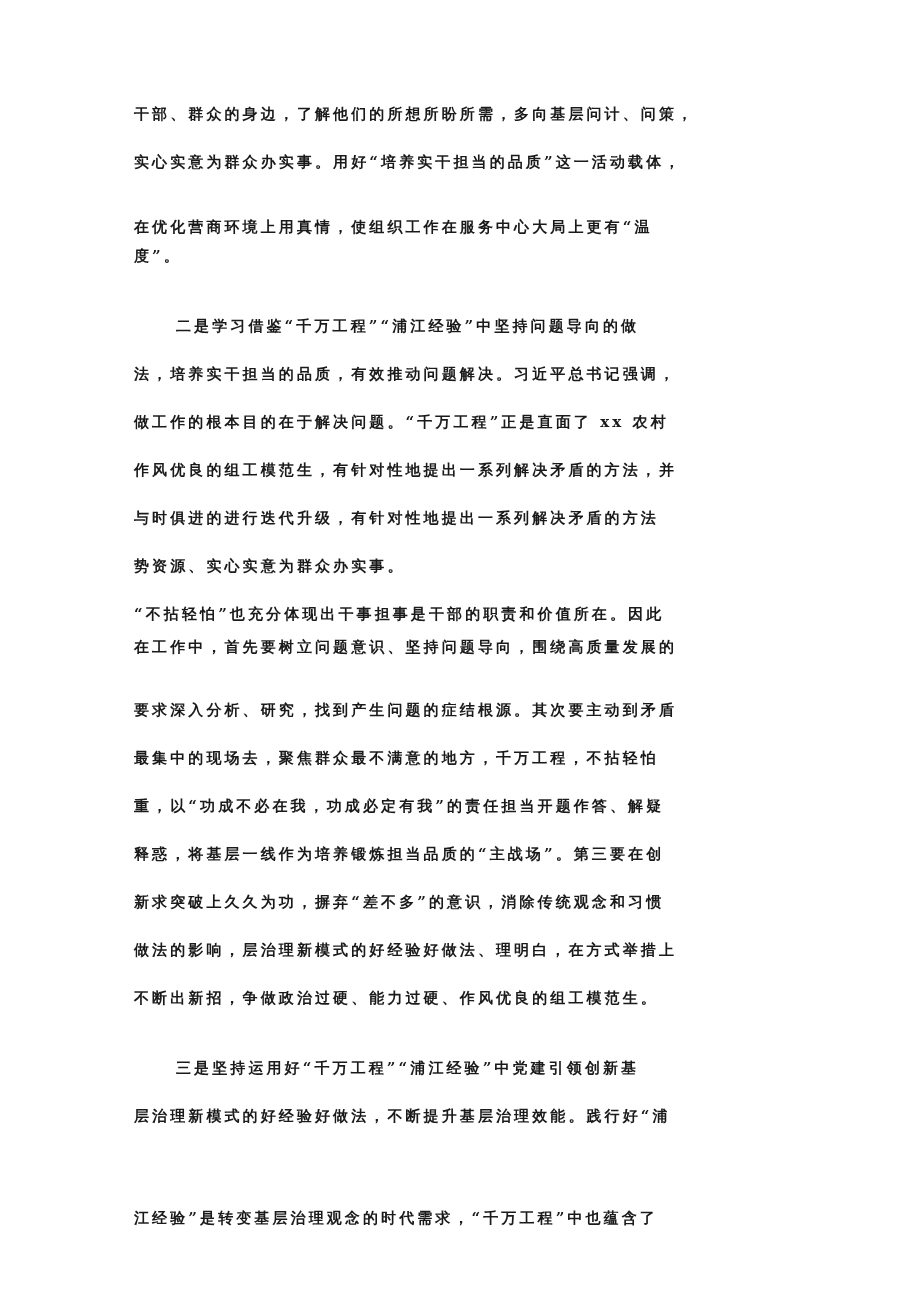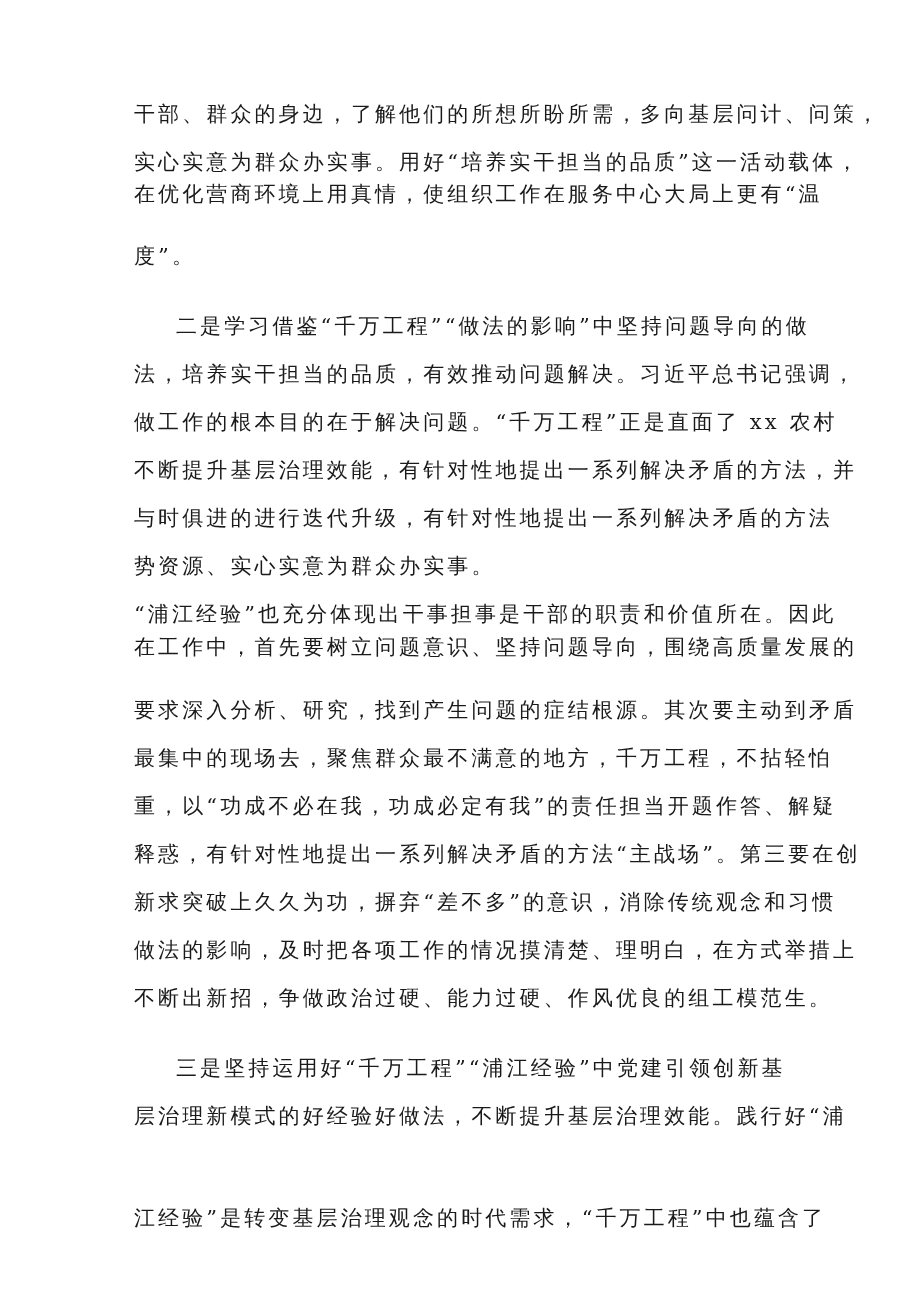--- a/index.html
+++ b/index.html
@@ -18,49 +18,50 @@
   .page {
     position: absolute;
     left: 134px;
     top: 0;
     width: 660px;
   }
   .line {
     position: absolute;
     left: 0;
     white-space: nowrap;
-    font-size: 21px;
+    font-size: 15px;
     letter-spacing: 3.1px;
     line-height: 26px;
+    font-weight: bold;
   }
   .indent { left: 42px; }
 </style>
 </head>
 <body>
 
 <div class="page">
 
   <div class="line" style="top:101px">干部、群众的身边，了解他们的所想所盼所需，多向基层问计、问策，</div>
   <div class="line" style="top:149px">实心实意为群众办实事。用好“培养实干担当的品质”这一活动载体，</div>
-  <div class="line" style="top:181px">在优化营商环境上用真情，使组织工作在服务中心大局上更有“温</div>
+  <div class="line" style="top:214px">在优化营商环境上用真情，使组织工作在服务中心大局上更有“温</div>
   <div class="line" style="top:243px">度”。</div>
 
-  <div class="line indent" style="top:313px">二是学习借鉴“千万工程”“做法的影响”中坚持问题导向的做</div>
+  <div class="line indent" style="top:313px">二是学习借鉴“千万工程”“浦江经验”中坚持问题导向的做</div>
   <div class="line" style="top:361px">法，培养实干担当的品质，有效推动问题解决。习近平总书记强调，</div>
   <div class="line" style="top:409px">做工作的根本目的在于解决问题。“千万工程”正是直面了 xx 农村</div>
-  <div class="line" style="top:457px">不断提升基层治理效能，有针对性地提出一系列解决矛盾的方法，并</div>
+  <div class="line" style="top:457px">作风优良的组工模范生，有针对性地提出一系列解决矛盾的方法，并</div>
   <div class="line" style="top:505px">与时俱进的进行迭代升级，有针对性地提出一系列解决矛盾的方法</div>
   <div class="line" style="top:553px">势资源、实心实意为群众办实事。</div>
 
-  <div class="line" style="top:601px">“浦江经验”也充分体现出干事担事是干部的职责和价值所在。因此</div>
+  <div class="line" style="top:601px">“不拈轻怕”也充分体现出干事担事是干部的职责和价值所在。因此</div>
   <div class="line" style="top:634px">在工作中，首先要树立问题意识、坚持问题导向，围绕高质量发展的</div>
   <div class="line" style="top:697px">要求深入分析、研究，找到产生问题的症结根源。其次要主动到矛盾</div>
   <div class="line" style="top:745px">最集中的现场去，聚焦群众最不满意的地方，千万工程，不拈轻怕</div>
   <div class="line" style="top:793px">重，以“功成不必在我，功成必定有我”的责任担当开题作答、解疑</div>
-  <div class="line" style="top:841px">释惑，有针对性地提出一系列解决矛盾的方法“主战场”。第三要在创</div>
+  <div class="line" style="top:841px">释惑，将基层一线作为培养锻炼担当品质的“主战场”。第三要在创</div>
   <div class="line" style="top:889px">新求突破上久久为功，摒弃“差不多”的意识，消除传统观念和习惯</div>
-  <div class="line" style="top:937px">做法的影响，及时把各项工作的情况摸清楚、理明白，在方式举措上</div>
+  <div class="line" style="top:937px">做法的影响，层治理新模式的好经验好做法、理明白，在方式举措上</div>
   <div class="line" style="top:985px">不断出新招，争做政治过硬、能力过硬、作风优良的组工模范生。</div>
 
   <div class="line indent" style="top:1055px">三是坚持运用好“千万工程”“浦江经验”中党建引领创新基</div>
   <div class="line" style="top:1103px">层治理新模式的好经验好做法，不断提升基层治理效能。践行好“浦</div>
   <div class="line" style="top:1205px">江经验”是转变基层治理观念的时代需求，“千万工程”中也蕴含了</div>
 </div>
 
 </body></html>

